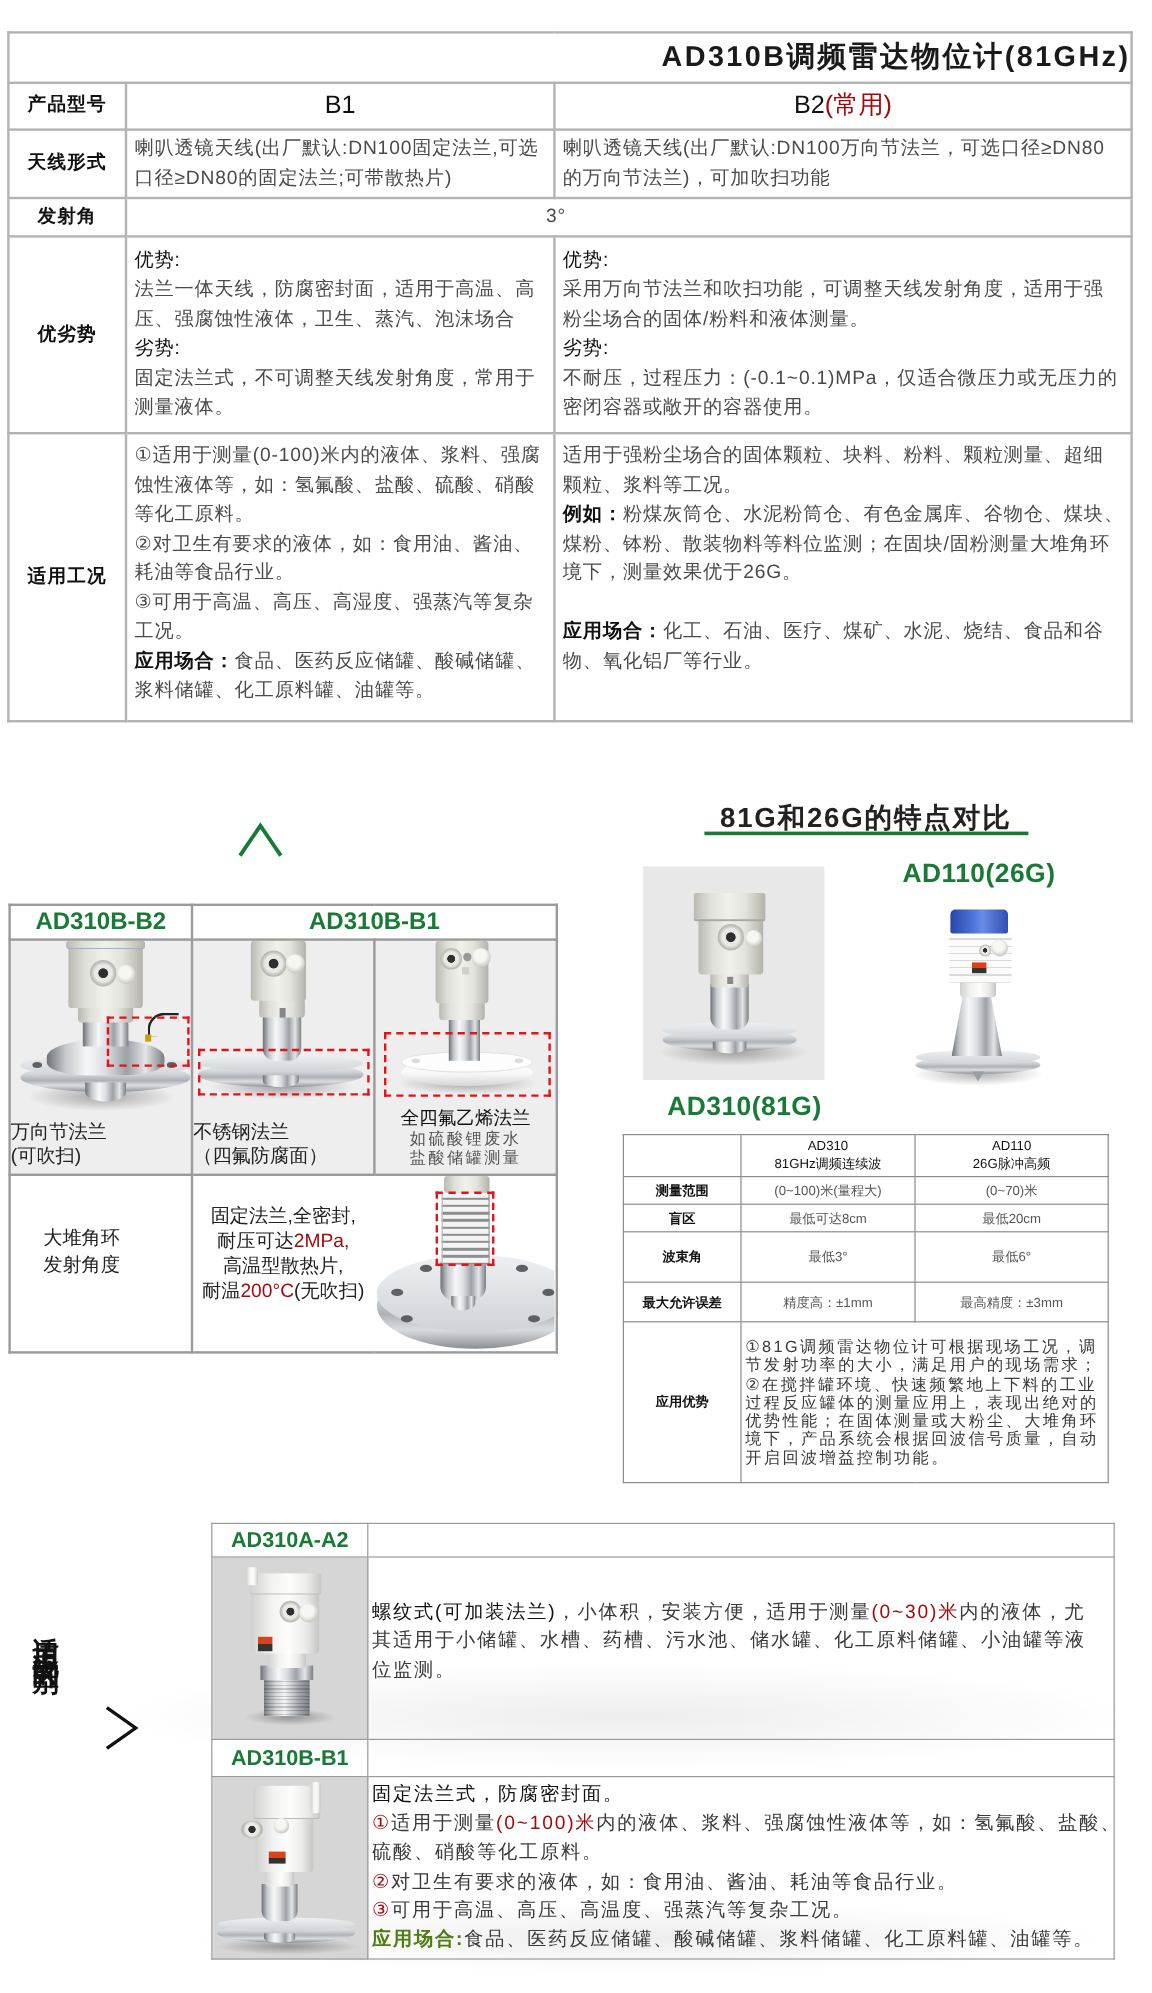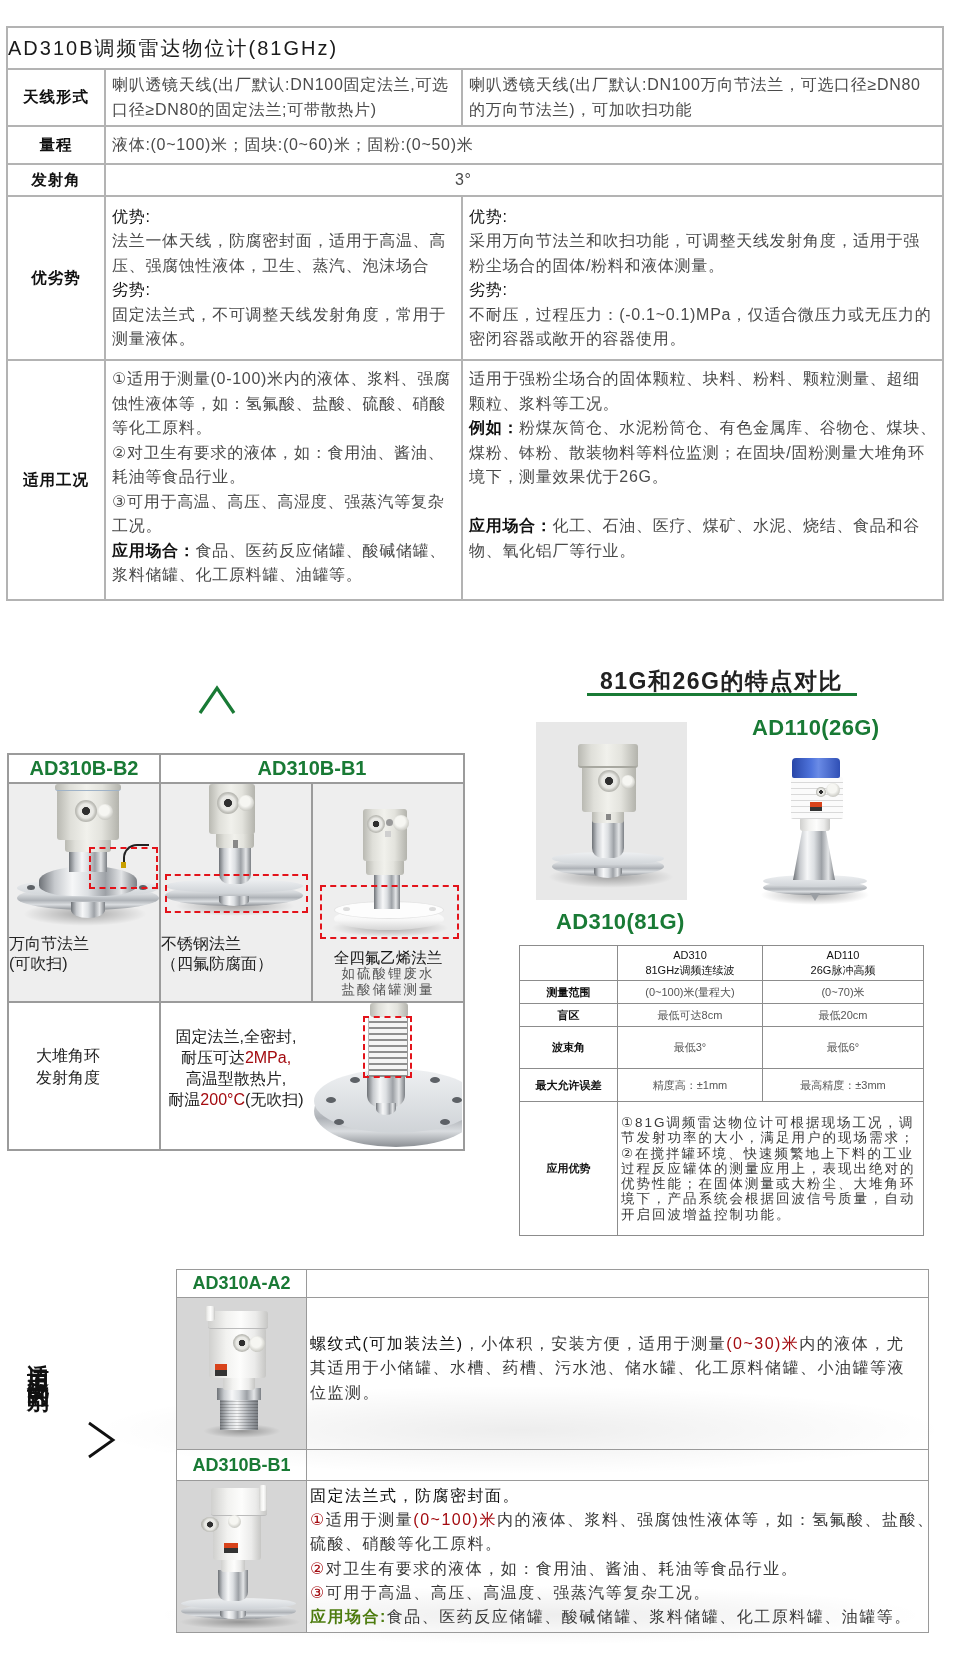--- a/index.html
+++ b/index.html
@@ -7,21 +7,21 @@
 html,body{width:960px;height:1661px;background:#fff;overflow:hidden;}
 body{position:relative;font-family:"Liberation Sans","DejaVu Sans",sans-serif;color:#333;}
 .abs{position:absolute;}
 table{border-collapse:collapse;table-layout:fixed;position:absolute;}
 td{padding:0;}
 .ln{white-space:nowrap;}
 .red{color:var(--red);}
 
 
 .t1 td{border:2px solid #b3b3b3;font-size:16px;color:#4a4a4a;line-height:24.5px;letter-spacing:0.7px;}
-.t1 .title{text-align:left;font-size:20px;font-weight:400;color:#1a1a1a;letter-spacing:2px;}
+.t1 .title{text-align:right;font-size:24px;font-weight:700;color:#1a1a1a;letter-spacing:2px;}
 .t1 .lab{text-align:center;font-weight:bold;color:#111;font-size:15.5px;letter-spacing:1px;}
 .t1 .model{text-align:center;font-size:21px;color:#111;letter-spacing:0;}
 .t1 .txt{padding:0 6px;vertical-align:middle;}
 .t1 .top{vertical-align:top;padding-top:6px;}
 .t1 .dk{color:#111;}
 .t1 .bd{color:#111;font-weight:bold;}
 .t1 .blank{height:24.5px;}
 
 
 .t2 td{border:2px solid #9b9b9b;}
@@ -87,34 +87,35 @@
 <table class="t1" style="left:6px;top:26px;width:936px;">
   <colgroup>
       <col style="width:98px">
       <col style="width:357px">
       <col style="width:481px">
     </colgroup>
   <tbody>
       <tr style="height:42px">
     <td colspan="3" class="title">AD310B调频雷达物位计(81GHz)</td>
   </tr>
+  <tr style="height:39px">
+    <td class="lab">产品型号</td>
+    <td class="model">B1</td>
+    <td class="model"><span>B2</span><span class="red">(常用)</span></td>
+  </tr>
   <tr style="height:57px">
     <td class="lab">天线形式</td>
     <td class="txt">
       <div class="ln">喇叭透镜天线(出厂默认:DN100固定法兰,可选</div>
       <div class="ln">口径≥DN80的固定法兰;可带散热片)</div>
     </td>
     <td class="txt">
       <div class="ln">喇叭透镜天线(出厂默认:DN100万向节法兰，可选口径≥DN80</div>
       <div class="ln">的万向节法兰)，可加吹扫功能</div>
     </td>
-  </tr>
-  <tr style="height:38px">
-    <td class="lab">量程</td>
-    <td colspan="2" class="txt">液体:(0~100)米；固块:(0~60)米；固粉:(0~50)米</td>
   </tr>
   <tr style="height:32px">
     <td class="lab">发射角</td>
     <td colspan="2" class="txt" style="padding-left:349px;">3°</td>
   </tr>
   <tr style="height:164px">
     <td class="lab">优劣势</td>
     <td class="txt">
       <div class="ln dk">优势:</div>
       <div class="ln">法兰一体天线，防腐密封面，适用于高温、高</div>
@@ -211,21 +212,21 @@
         <div class="p gl" style="left:56px;top:8px;width:22px;height:22px;"></div>
         <div class="p pl" style="left:77px;top:11px;width:16px;height:16px;"></div>
         <div class="p" style="left:72px;top:56px;width:5px;height:8px;background:#888;"></div>
         <div class="p dash" style="left:4px;top:90px;width:143px;height:39px;"></div>
         <div class="cap" style="top:150px;">不锈钢法兰</div>
         <div class="cap" style="top:170px;">（四氟防腐面）</div>
       </div>
     </td>
 
     <td class="imgc">
-      <div class="cellbox" style="width:150px;height:192px;margin-top:25px;">
+      <div class="cellbox" style="width:150px;height:192px;">
         <div class="p sh" style="left:18px;top:110px;width:118px;height:18px;"></div>
         <div class="p ptfe" style="left:21px;top:99px;width:110px;height:22px;"></div>
         <div class="p ptfet" style="left:21px;top:92px;width:110px;height:18px;"></div>
         <div class="p hole" style="left:30px;top:98px;width:7px;height:4px;"></div>
         <div class="p hole" style="left:116px;top:98px;width:7px;height:4px;"></div>
         <div class="p st" style="left:61px;top:64px;width:26px;height:36px;"></div>
         <div class="p hs" style="left:53px;top:50px;width:38px;height:16px;"></div>
         <div class="p hs" style="left:50px;top:0px;width:44px;height:52px;"></div>
         <div class="p gl" style="left:54px;top:6px;width:18px;height:18px;"></div>
         <div class="p" style="left:73px;top:10px;width:7px;height:7px;border-radius:50%;background:#999;"></div>

